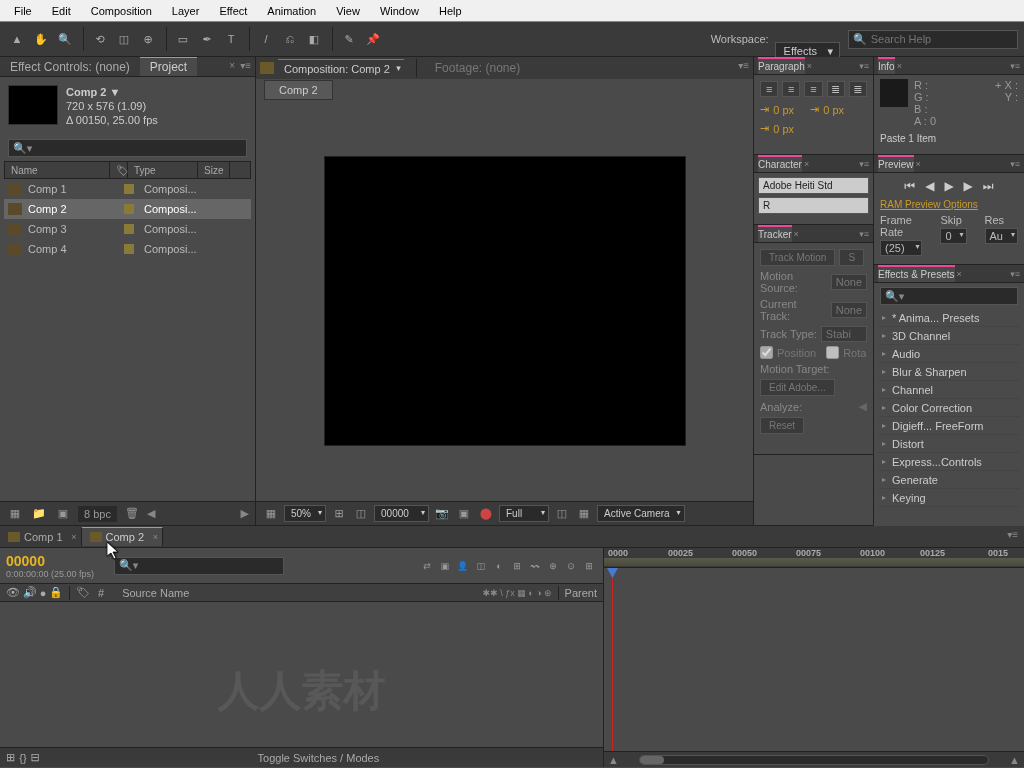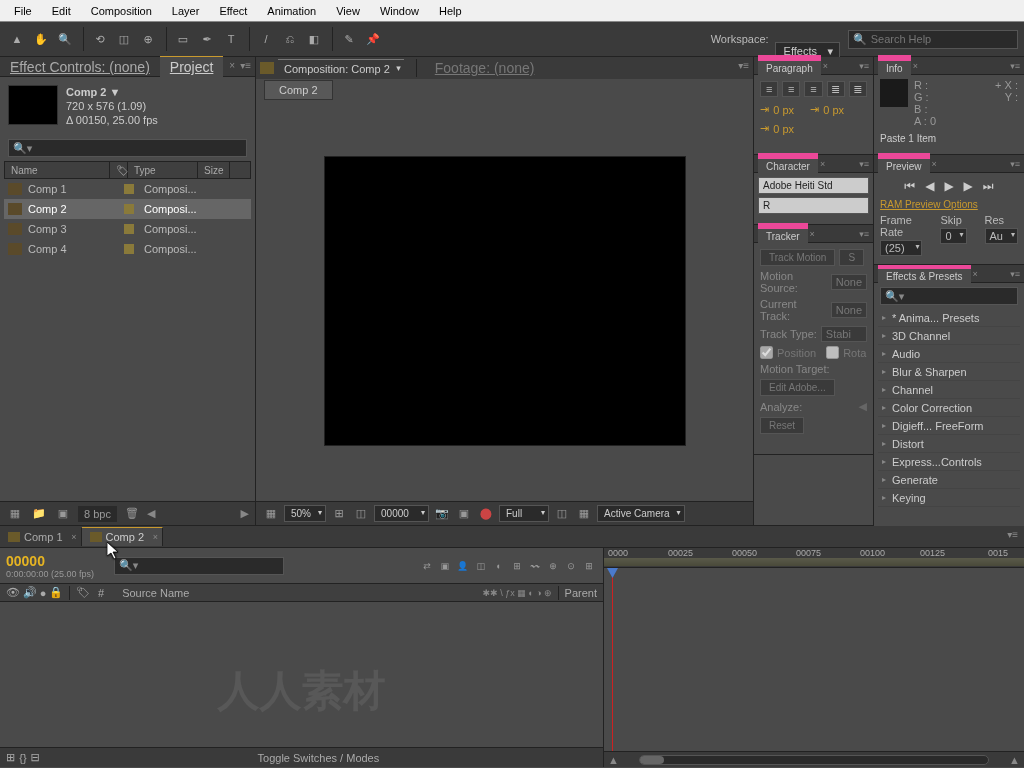--- a/index.html
+++ b/index.html
@@ -20,21 +20,21 @@
 .search-box input { background: transparent; border: none; color: #bbb; width: 100%; outline: none; font-size: 11px; }
 
 
 .main { display: flex; height: 468px; }
 .left-col { width: 256px; background: #4a4a4a; display: flex; flex-direction: column; border-right: 1px solid #222; }
 .mid-col { flex: 1; background: #4a4a4a; display: flex; flex-direction: column; border-right: 1px solid #222; }
 .right-col { width: 270px; display: flex; flex-direction: column; }
 
 
 .panel-tabs { background: #3a3a3a; height: 20px; display: flex; align-items: center; border-bottom: 1px solid #222; position: relative; }
-.panel-tab { padding: 2px 10px; color: #aaa; font-size: 14px; cursor: pointer; text-decoration: underline; }
+.panel-tab { padding: 2px 10px; color: #aaa; font-size: 12px; cursor: pointer; }
 .panel-tab.active { background: #4a4a4a; color: #ccc; border-top: 1px solid #c99a2e; }
 .panel-menu { position: absolute; right: 4px; top: 3px; color: #888; cursor: pointer; font-size: 10px; }
 .panel-x { position: absolute; right: 20px; top: 3px; color: #888; font-size: 10px; }
 
 
 .proj-header { display: flex; padding: 8px; gap: 8px; }
 .proj-thumb { width: 50px; height: 40px; background: #000; border: 1px solid #333; }
 .proj-info { color: #ccc; font-size: 11px; line-height: 14px; }
 .proj-info .name { font-weight: bold; }
 .proj-search { margin: 4px 8px; background: #2a2a2a; border: 1px solid #555; height: 18px; display: flex; align-items: center; padding: 0 4px; }
@@ -59,21 +59,21 @@
 .viewer-canvas { flex: 1; background: #4a4a4a; position: relative; overflow: hidden; }
 .canvas-inner { position: absolute; left: 50%; top: 50%; transform: translate(-50%, -50%); width: 360px; height: 288px; background: #000; box-shadow: 0 0 0 1px #222; }
 .viewer-footer { height: 24px; background: #3a3a3a; display: flex; align-items: center; padding: 0 6px; gap: 4px; border-top: 1px solid #222; }
 .vf-dd { background: #2a2a2a; border: 1px solid #555; padding: 2px 14px 2px 6px; color: #ccc; position: relative; font-size: 10px; }
 .vf-dd::after { content: "▾"; position: absolute; right: 3px; font-size: 8px; }
 .vf-btn { width: 18px; height: 18px; color: #999; display: inline-flex; align-items: center; justify-content: center; cursor: pointer; }
 
 
 .rpanel { background: #4a4a4a; border-bottom: 1px solid #222; position: relative; }
 .rp-header { background: #3a3a3a; height: 18px; display: flex; align-items: center; padding: 0 4px; border-bottom: 1px solid #222; }
-.rp-title { background: #4a4a4a; padding: 2px 8px; color: #ccc; font-size: 10px; border-top: 6px solid #ec4899; }
+.rp-title { background: #4a4a4a; padding: 2px 0; color: #ccc; font-size: 10px; border-top: 2px solid #ec4899; }
 .rp-menu { margin-left: auto; color: #888; font-size: 9px; }
 .right-top { display: flex; }
 .right-top .left { width: 120px; border-right: 1px solid #222; }
 .right-top .right { flex: 1; }
 
 .para-body { padding: 6px; }
 .para-row { display: flex; gap: 4px; margin-bottom: 4px; }
 .align-btn { width: 20px; height: 16px; background: #3a3a3a; border: 1px solid #555; cursor: pointer; display: flex; align-items: center; justify-content: center; }
 .indent-row { display: flex; align-items: center; gap: 4px; margin-top: 6px; font-size: 10px; color: #c99a2e; }
 
@@ -107,21 +107,21 @@
 
 
 .timeline { height: 242px; background: #4a4a4a; display: flex; flex-direction: column; border-top: 1px solid #222; }
 .tl-tabs { height: 22px; background: #3a3a3a; display: flex; align-items: center; border-bottom: 1px solid #222; position: relative; }
 .tl-tab { padding: 3px 18px 3px 8px; color: #aaa; font-size: 10px; border-right: 1px solid #222; background: #3a3a3a; cursor: pointer; position: relative; display: flex; align-items: center; gap: 4px; }
 .tl-tab.active { background: #4a4a4a; border-top: 1px solid #c99a2e; color: #ccc; }
 .tl-tab-ico { width: 12px; height: 10px; background: #6a5a2a; }
 .tl-tab-x { position: absolute; right: 4px; top: 4px; color: #888; font-size: 9px; }
 .tl-body { flex: 1; display: flex; }
 .tl-left { width: 604px; background: #4a4a4a; display: flex; flex-direction: column; border-right: 1px solid #222; }
-.tl-right { flex: 1; background: #a3a3a3; position: relative; }
+.tl-right { flex: 1; background: #a3a3a3; position: relative; font-weight: bold; }
 .tl-header-row { height: 36px; display: flex; align-items: center; padding: 0 6px; border-bottom: 1px solid #222; }
 .tl-time { color: #e6b422; font-size: 14px; font-weight: bold; }
 .tl-time-sub { color: #999; font-size: 9px; }
 .tl-search { background: #2a2a2a; border: 1px solid #555; height: 18px; width: 170px; margin-left: 20px; display: flex; align-items: center; padding: 0 4px; }
 .tl-switches { display: flex; gap: 2px; margin-left: auto; }
 .tl-sw { width: 16px; height: 16px; color: #999; font-size: 9px; display: flex; align-items: center; justify-content: center; }
 .tl-cols { height: 18px; background: #3f3f3f; display: flex; align-items: center; padding: 0 6px; border-bottom: 1px solid #222; color: #aaa; font-size: 10px; }
 .tl-col-sep { width: 1px; height: 14px; background: #222; margin: 0 6px; }
 
 .ruler { height: 20px; background: #3a3a3a; border-bottom: 1px solid #222; position: relative; overflow: hidden; }

